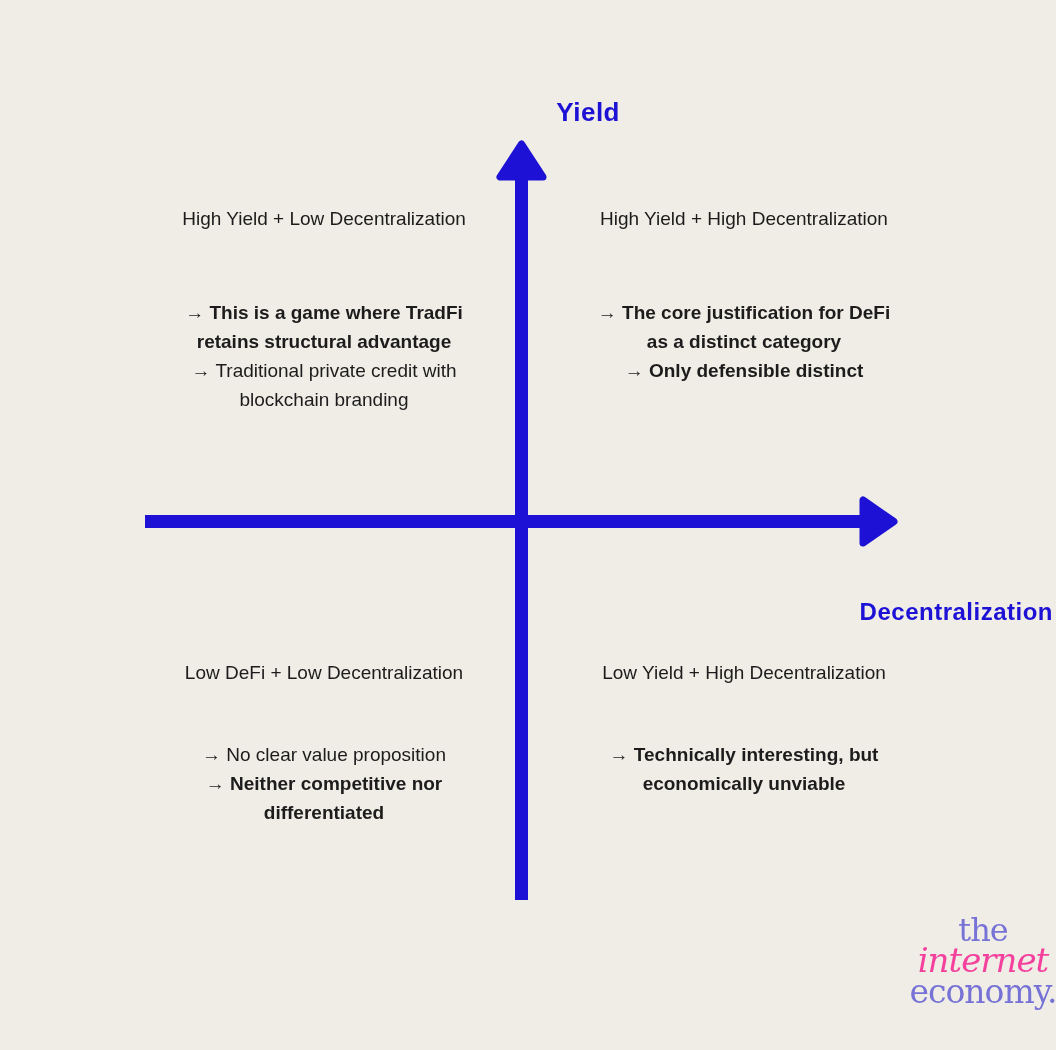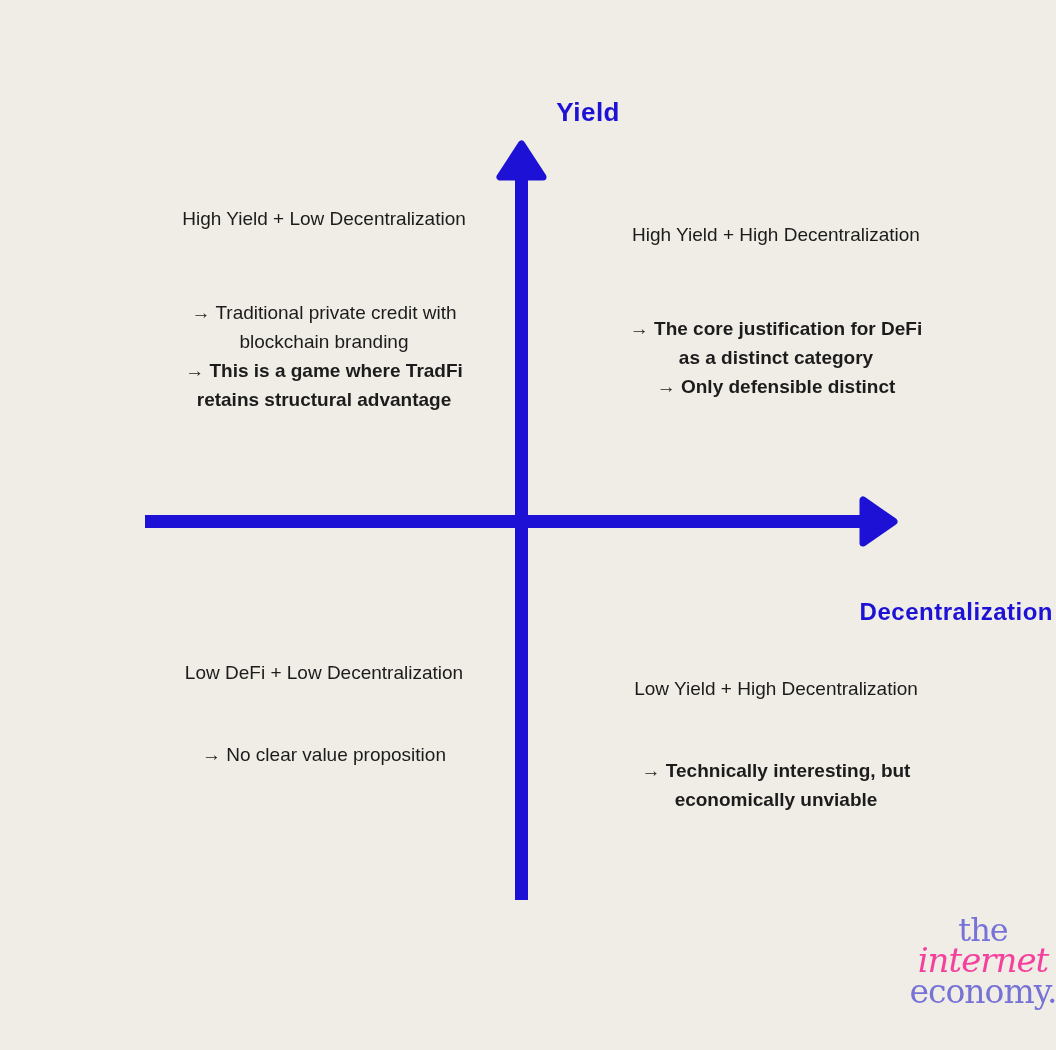--- a/index.html
+++ b/index.html
@@ -49,21 +49,21 @@
     font-size: 19px;
     line-height: 29px;
   }
   .q-point { white-space: pre-line; }
   .q-point.bold { font-weight: bold; }
   .tl .q-title, .tr .q-title { top: 206px; }
   .tl .q-body,  .tr .q-body  { top: 298px; }
   .bl .q-title, .br .q-title { top: 660px; }
   .bl .q-body,  .br .q-body  { top: 740px; }
   .tl .q-title, .tl .q-body, .bl .q-title, .bl .q-body { left: 124px; }
-  .tr .q-title, .tr .q-body, .br .q-title, .br .q-body { left: 576px; margin-top: 16px; }
+  .tr .q-title, .tr .q-body, .br .q-title, .br .q-body { left: 544px; }
   .brand {
     position: absolute;
     left: 908px; top: 914px; width: 150px;
     text-align: center;
     font-family: "DejaVu Serif", serif;
     line-height: 1;
   }
   .brand-the {
     color: #7672d6;
     font-size: 32px;
@@ -99,40 +99,42 @@
     <polygon points="894,521.5 863,500 863,543" fill="#1c11d4" stroke="#1c11d4" stroke-width="7" stroke-linejoin="round"></polygon>
   </svg>
 
   <div class="axis-label y-label">Yield</div>
 
   <div class="axis-label x-label">Decentralization</div>
 
   <div class="tl">
     <div class="q-title">High Yield + Low Decentralization</div>
     <div class="q-body">
+      <div class="q-point bold">→ This is a game where TradFi
+retains structural advantage</div>
       <div class="q-point">→ Traditional private credit with
 blockchain branding</div>
-      <div class="q-point bold">→ This is a game where TradFi
-retains structural advantage</div>
     </div>
   </div>
 
   <div class="tr">
     <div class="q-title">High Yield + High Decentralization</div>
     <div class="q-body">
       <div class="q-point bold">→ The core justification for DeFi
 as a distinct category</div>
       <div class="q-point bold">→ Only defensible distinct</div>
     </div>
   </div>
 
   <div class="bl">
     <div class="q-title">Low DeFi + Low Decentralization</div>
     <div class="q-body">
       <div class="q-point">→ No clear value proposition</div>
+      <div class="q-point bold">→ Neither competitive nor
+differentiated</div>
     </div>
   </div>
 
   <div class="br">
     <div class="q-title">Low Yield + High Decentralization</div>
     <div class="q-body">
       <div class="q-point bold">→ Technically interesting, but
 economically unviable</div>
     </div>
   </div>

